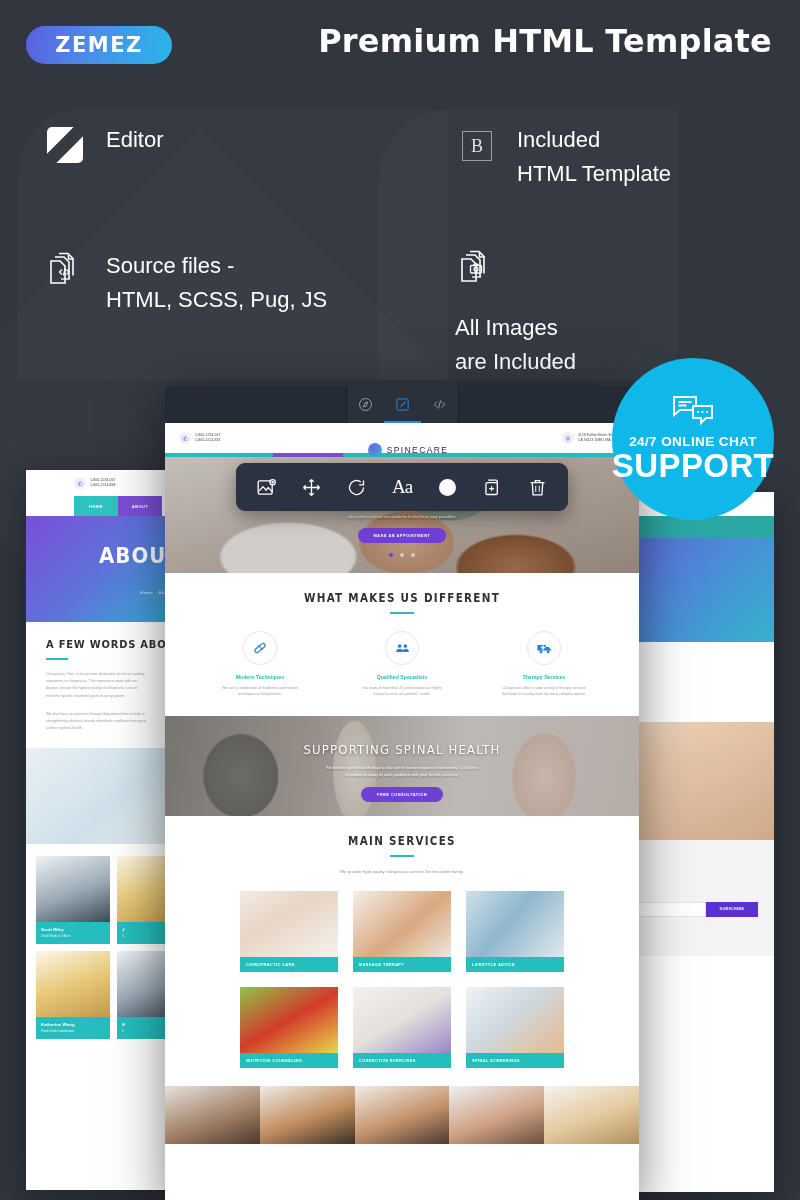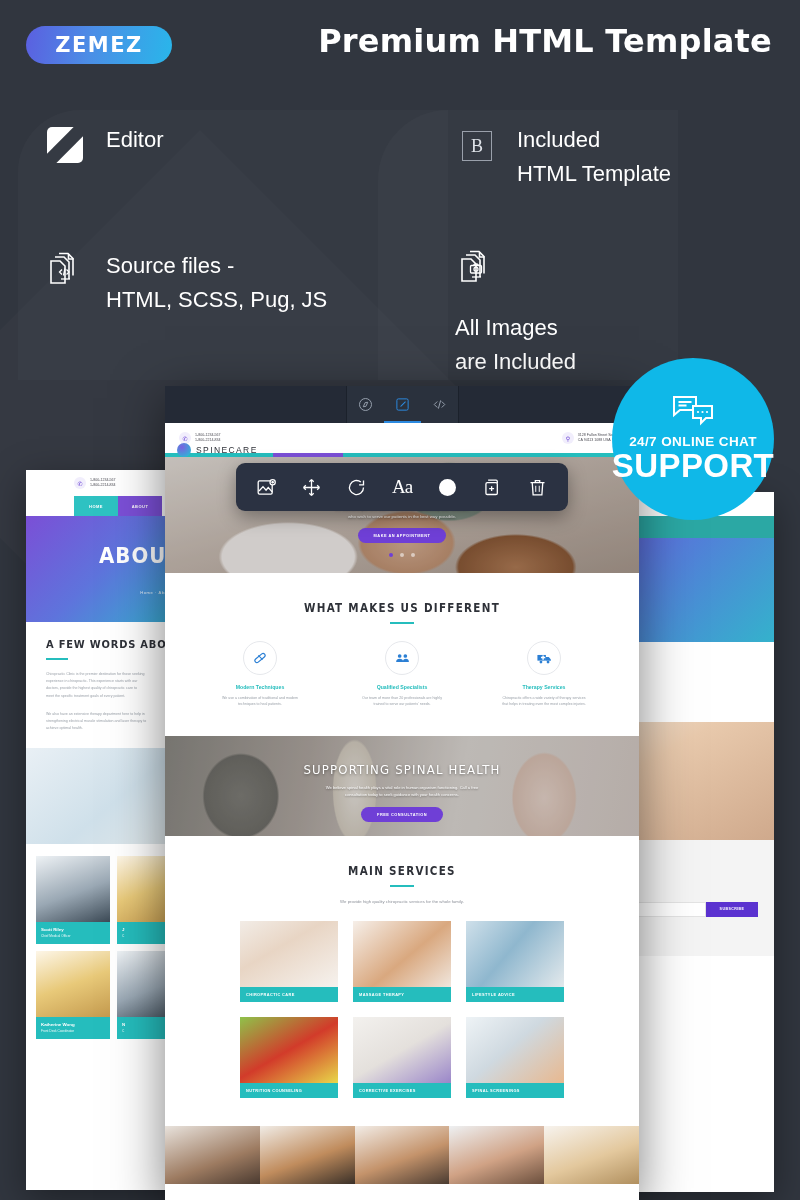--- a/index.html
+++ b/index.html
@@ -162,21 +162,21 @@
   .site-contact { display: flex; align-items: center; gap: 4px; }
   .circ-ico {
     width: 12px; height: 12px; border-radius: 50%;
     background: #f1eefc; display: flex; align-items: center;
     justify-content: center; color: #6a42d4; font-size: 6px;
     flex: 0 0 12px;
   }
   .contact-lines { font-size: 3.6px; color: #4a4a52; line-height: 1.5; }
   .brand {
     position: absolute; left: 12px; right: 0; display: flex;
-    align-items: center; gap: 5px; margin-top: 24px;
+    align-items: center; justify-content: center; gap: 5px; margin-top: 24px;
   }
   .brand-mark {
     width: 14px; height: 14px; border-radius: 50%;
     background: radial-gradient(circle at 35% 30%, #7a5fe0, #3aa8d8 70%);
   }
   .brand-name {
     font-size: 8.5px; letter-spacing: 1.4px; color: #2e3138;
     font-weight: 500;
   }
   .site-addr { margin-left: auto; display: flex; align-items: center; gap: 4px; }
@@ -231,21 +231,21 @@
     display: inline-block; margin-top: 8px;
     background: #6f3fd6; color: #fff; border-radius: 11px;
     font-size: 3.9px; letter-spacing: 0.5px; font-weight: bold;
     padding: 5px 16px;
   }
   .hero-dots { margin-top: 10px; display: flex; gap: 7px; justify-content: center; }
   .hero-dots i { width: 4px; height: 4px; border-radius: 50%; background: rgba(255,255,255,0.55); display:block; }
   .hero-dots i.on { background: #6f3fd6; }
 
   
-  .sec { padding: 28px 0; text-align: center; background: #fff; }
+  .sec { padding: 18px 0; text-align: center; background: #fff; }
   .sec-title {
     font-size: 11.5px; letter-spacing: 1.3px; color: #2e3138; font-weight: bold;
     font-family: "DejaVu Sans Condensed","DejaVu Sans", sans-serif;
   }
   .sec-rule { width: 24px; height: 2px; background: #25bdbd; margin: 7px auto 0; }
   .sec-sub { font-size: 4.3px; color: #8c9099; margin-top: 12px; }
 
   .three-col {
     display: flex; justify-content: center; gap: 36px; margin-top: 17px;
   }

